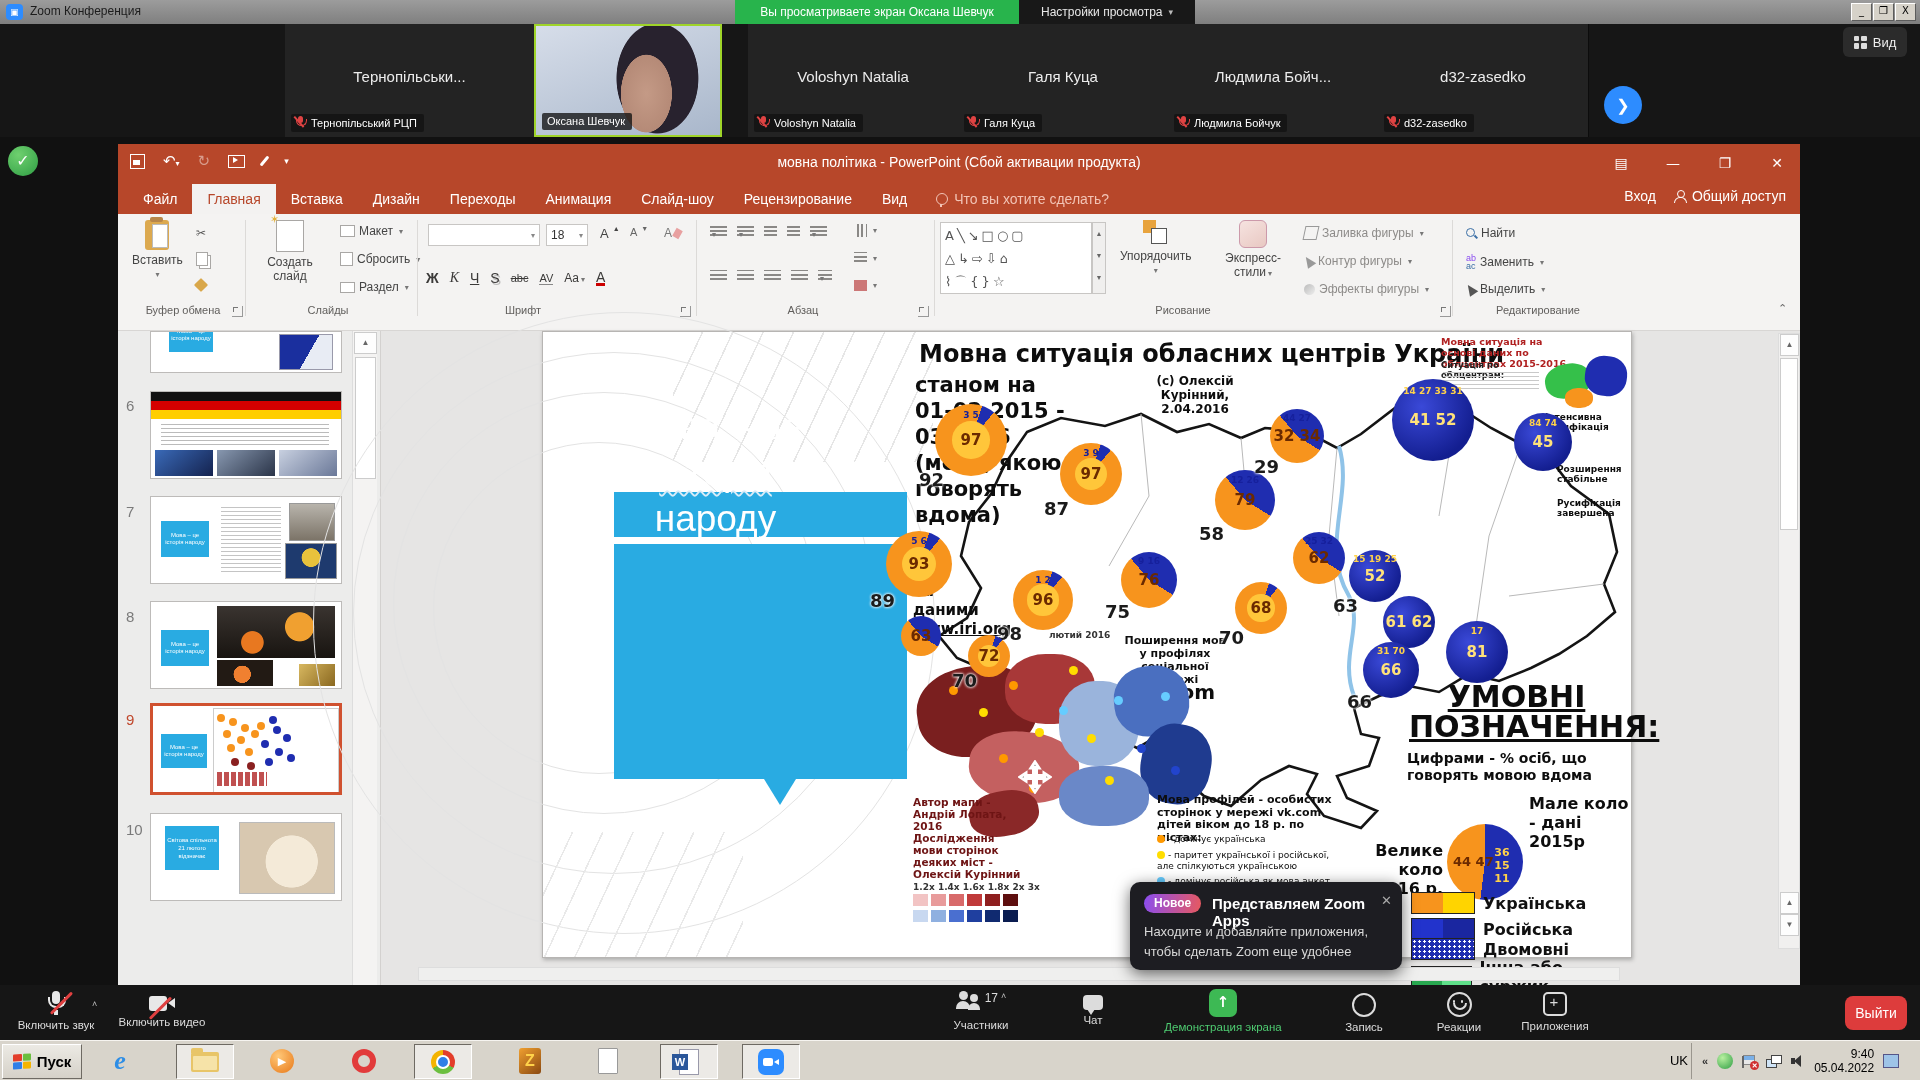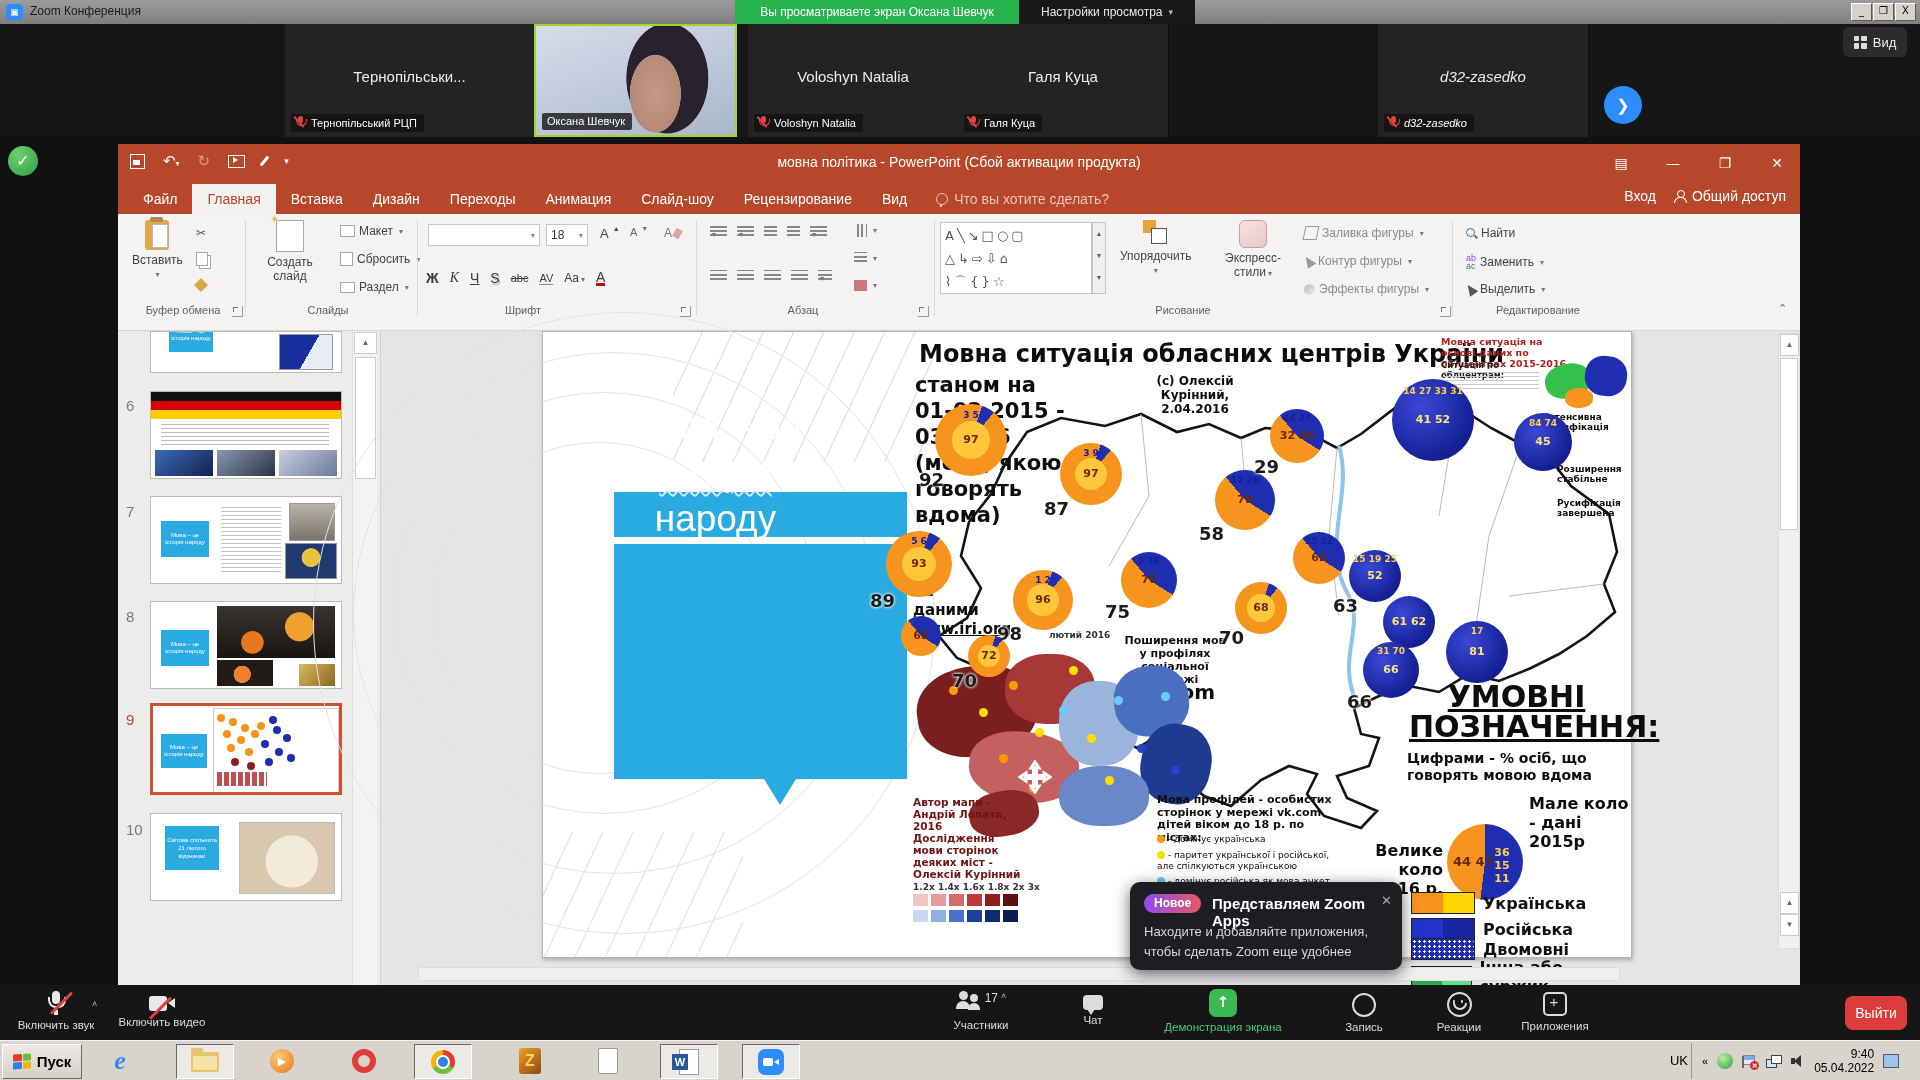--- a/index.html
+++ b/index.html
@@ -91,21 +91,21 @@
   .bluebar{position:absolute;left:71px;top:160px;width:293px;height:45px;background:#29abe2;}
   .bubble{position:absolute;left:71px;top:212px;width:293px;height:235px;background:#29abe2;}
   .bubble-tail{position:absolute;left:221px;top:447px;width:0;height:0;border-left:16px solid transparent;border-right:16px solid transparent;border-top:26px solid #29abe2;}
   .bubble-txt{position:absolute;left:60px;top:72px;width:225px;color:#fff;font-size:37px;line-height:46px;text-align:center;font-family:"Liberation Sans",sans-serif;}
   .wavy{text-decoration:underline;text-decoration-style:wavy;text-decoration-color:#d9ecf8;text-decoration-thickness:1.5px;text-underline-offset:5px;}
   
   .map{left:366px;top:4px;width:720px;height:617px;font-family:"DejaVu Sans",sans-serif;}
   .map b,.map div{box-sizing:border-box;}
   .mt{position:absolute;color:#0d0d0d;font-weight:bold;}
   .mc{position:absolute;border-radius:50%;}
-  .mc .t{position:absolute;left:0;right:0;top:50%;transform:translateY(-52%);text-align:center;font-weight:bold;font-size:11px;}
+  .mc .t{position:absolute;left:0;right:0;top:50%;transform:translateY(-52%);text-align:center;font-weight:bold;font-size:15px;}
   .mc .s{position:absolute;left:0;right:0;top:8%;text-align:center;font-weight:bold;font-size:9px;}
   .mc .b{position:absolute;left:-16px;bottom:-14px;font-weight:bold;font-size:18px;color:#1b1b1b;text-shadow:0 0 3px #fff,0 0 3px #fff;}
   .mc.ua{background:conic-gradient(from 18deg,#1f2db0 0 6%,#f7941d 6% 100%);}
   .mc.ua .in{position:absolute;inset:24%;border-radius:50%;background:#ffc register;}
   .mc.ua .in{background:#ffc63a;}
   .mc.mx{background:conic-gradient(from -40deg,#1f2db0 0 45%,#f7941d 45% 100%);}
   .mc.ru{background:radial-gradient(circle at 36% 34%,#3a49d8,#131e90 72%);}
   .mc.ua .t,.mc.mx .t{color:#6b2a00;}
   .mc.ru .t{color:#ffe27a;}
   .mc.ua .s,.mc.mx .s{color:#16209c;}
@@ -181,21 +181,21 @@
       <div class="vname">Тернопільськи...</div>
       <div class="vlabel">
           <span class="micoff">
             <i></i>
             <u></u>
             <s></s>
           </span>
           <span>Тернопільський РЦП</span>
         </div>
     </div>
-    <div class="abs vtile cam-face" style="left:534px;width:203px;border:2px solid #9fd429;box-sizing:border-box;text-align:right;">
+    <div class="abs vtile cam-face" style="left:534px;width:188px;border:2px solid #9fd429;box-sizing:border-box;text-align:right;">
       <div class="vlabel">
           <span>Оксана Шевчук</span>
         </div>
     </div>
     <div class="abs vtile" style="left:748px;width:210px;">
       <div class="vname">Voloshyn Natalia</div>
       <div class="vlabel">
           <span class="micoff">
             <i></i>
             <u></u>
@@ -208,21 +208,32 @@
       <div class="vname">Галя Куца</div>
       <div class="vlabel">
           <span class="micoff">
             <i></i>
             <u></u>
             <s></s>
           </span>
           <span>Галя Куца</span>
         </div>
     </div>
-    <div class="abs vtile" style="left:1378px;width:210px;font-style:italic;">
+    <div class="abs vtile" style="left:1168px;width:210px;">
+      <div class="vname">Людмила  Бойч...</div>
+      <div class="vlabel">
+          <span class="micoff">
+            <i></i>
+            <u></u>
+            <s></s>
+          </span>
+          <span>Людмила Бойчук</span>
+        </div>
+    </div>
+    <div class="abs vtile" style="left:1378px;width:210px;">
       <div class="vname">d32-zasedko</div>
       <div class="vlabel">
           <span class="micoff">
             <i></i>
             <u></u>
             <s></s>
           </span>
           <span>d32-zasedko</span>
         </div>
     </div>

